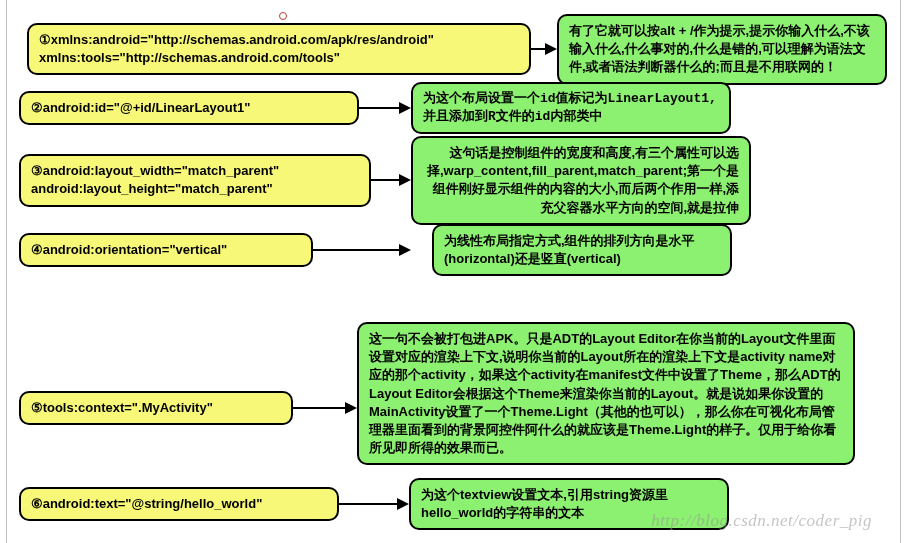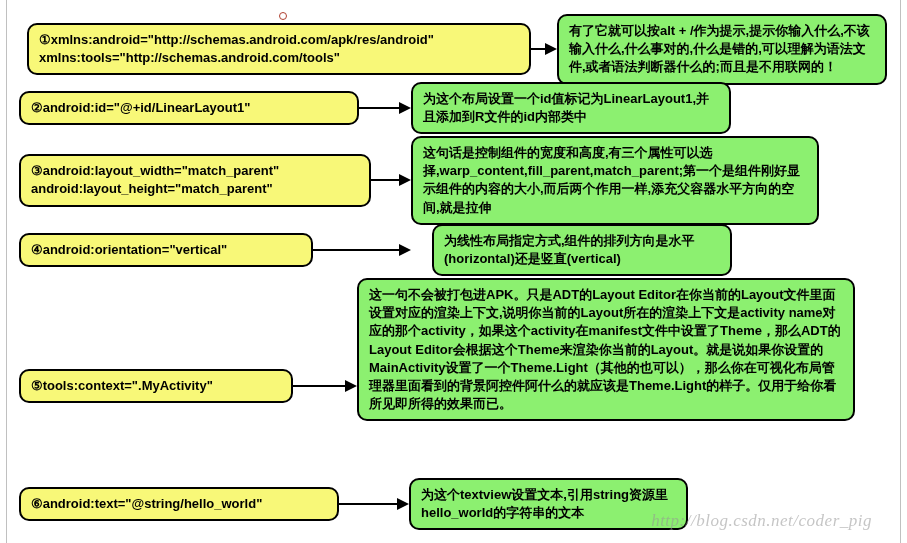--- a/index.html
+++ b/index.html
@@ -104,54 +104,54 @@
     </div>
     <div class="desc-box" style="width:330px;">有了它就可以按alt + /作为提示,提示你输入什么,不该输入什么,什么事对的,什么是错的,可以理解为语法文件,或者语法判断器什么的;而且是不用联网的！</div>
   </div>
 
   <div class="row" style="top:82px;">
     <div class="code-box" style="margin-left:12px; width:340px;">②android:id="@+id/LinearLayout1"</div>
     <div class="arrow">
       <div class="arrow-line" style="width:40px;"></div>
       <div class="arrow-head"></div>
     </div>
-    <div class="desc-box" style="width:320px;">为这个布局设置一个id值标记为LinearLayout1,并且添加到R文件的id内部类中</div>
+    <div class="desc-box" style="width:320px;font-family:Liberation Mono, monospace;">为这个布局设置一个id值标记为LinearLayout1,并且添加到R文件的id内部类中</div>
   </div>
 
   <div class="row" style="top:136px;">
     <div class="code-box" style="margin-left:12px; width:352px;">③android:layout_width="match_parent"
     android:layout_height="match_parent"</div>
     <div class="arrow">
       <div class="arrow-line" style="width:28px;"></div>
       <div class="arrow-head"></div>
     </div>
-    <div class="desc-box" style="width:408px;">这句话是控制组件的宽度和高度,有三个属性可以选择,warp_content,fill_parent,match_parent;第一个是组件刚好显示组件的内容的大小,而后两个作用一样,添充父容器水平方向的空间,就是拉伸</div>
+    <div class="desc-box" style="width:340px;text-align:right;">这句话是控制组件的宽度和高度,有三个属性可以选择,warp_content,fill_parent,match_parent;第一个是组件刚好显示组件的内容的大小,而后两个作用一样,添充父容器水平方向的空间,就是拉伸</div>
   </div>
 
   <div class="row" style="top:224px;">
     <div class="code-box" style="margin-left:12px; width:294px;">④android:orientation="vertical"</div>
     <div class="arrow">
       <div class="arrow-line" style="width:86px;"></div>
       <div class="arrow-head"></div>
     </div>
     <div class="desc-box" style="width:300px;margin-left:21px;">为线性布局指定方式,组件的排列方向是水平(horizontal)还是竖直(vertical)</div>
   </div>
 
   <div class="row" style="top:278px;">
     <div class="code-box" style="margin-left:12px; width:274px; margin-top:72px;">⑤tools:context=".MyActivity"</div>
     <div class="arrow" style="margin-top:72px;">
       <div class="arrow-line" style="width:52px;"></div>
       <div class="arrow-head"></div>
     </div>
-    <div class="desc-box" style="width:498px;">这一句不会被打包进APK。只是ADT的Layout Editor在你当前的Layout文件里面设置对应的渲染上下文,说明你当前的Layout所在的渲染上下文是activity name对应的那个activity，如果这个activity在manifest文件中设置了Theme，那么ADT的Layout Editor会根据这个Theme来渲染你当前的Layout。就是说如果你设置的MainActivity设置了一个Theme.Light（其他的也可以），那么你在可视化布局管理器里面看到的背景阿控件阿什么的就应该是Theme.Light的样子。仅用于给你看所见即所得的效果而已。</div>
+    <div class="desc-box" style="width:498px;margin-top:44px;">这一句不会被打包进APK。只是ADT的Layout Editor在你当前的Layout文件里面设置对应的渲染上下文,说明你当前的Layout所在的渲染上下文是activity name对应的那个activity，如果这个activity在manifest文件中设置了Theme，那么ADT的Layout Editor会根据这个Theme来渲染你当前的Layout。就是说如果你设置的MainActivity设置了一个Theme.Light（其他的也可以），那么你在可视化布局管理器里面看到的背景阿控件阿什么的就应该是Theme.Light的样子。仅用于给你看所见即所得的效果而已。</div>
   </div>
 
   <div class="row" style="top:478px;">
     <div class="code-box" style="margin-left:12px; width:320px;">⑥android:text="@string/hello_world"</div>
     <div class="arrow">
       <div class="arrow-line" style="width:58px;"></div>
       <div class="arrow-head"></div>
     </div>
-    <div class="desc-box" style="width:279px;">为这个textview设置文本,引用string资源里hello_world的字符串的文本</div>
+    <div class="desc-box" style="width:320px;">为这个textview设置文本,引用string资源里hello_world的字符串的文本</div>
   </div>
 
   <div class="watermark">http://blog.csdn.net/coder_pig</div>
 </div>
 
 </body></html>

